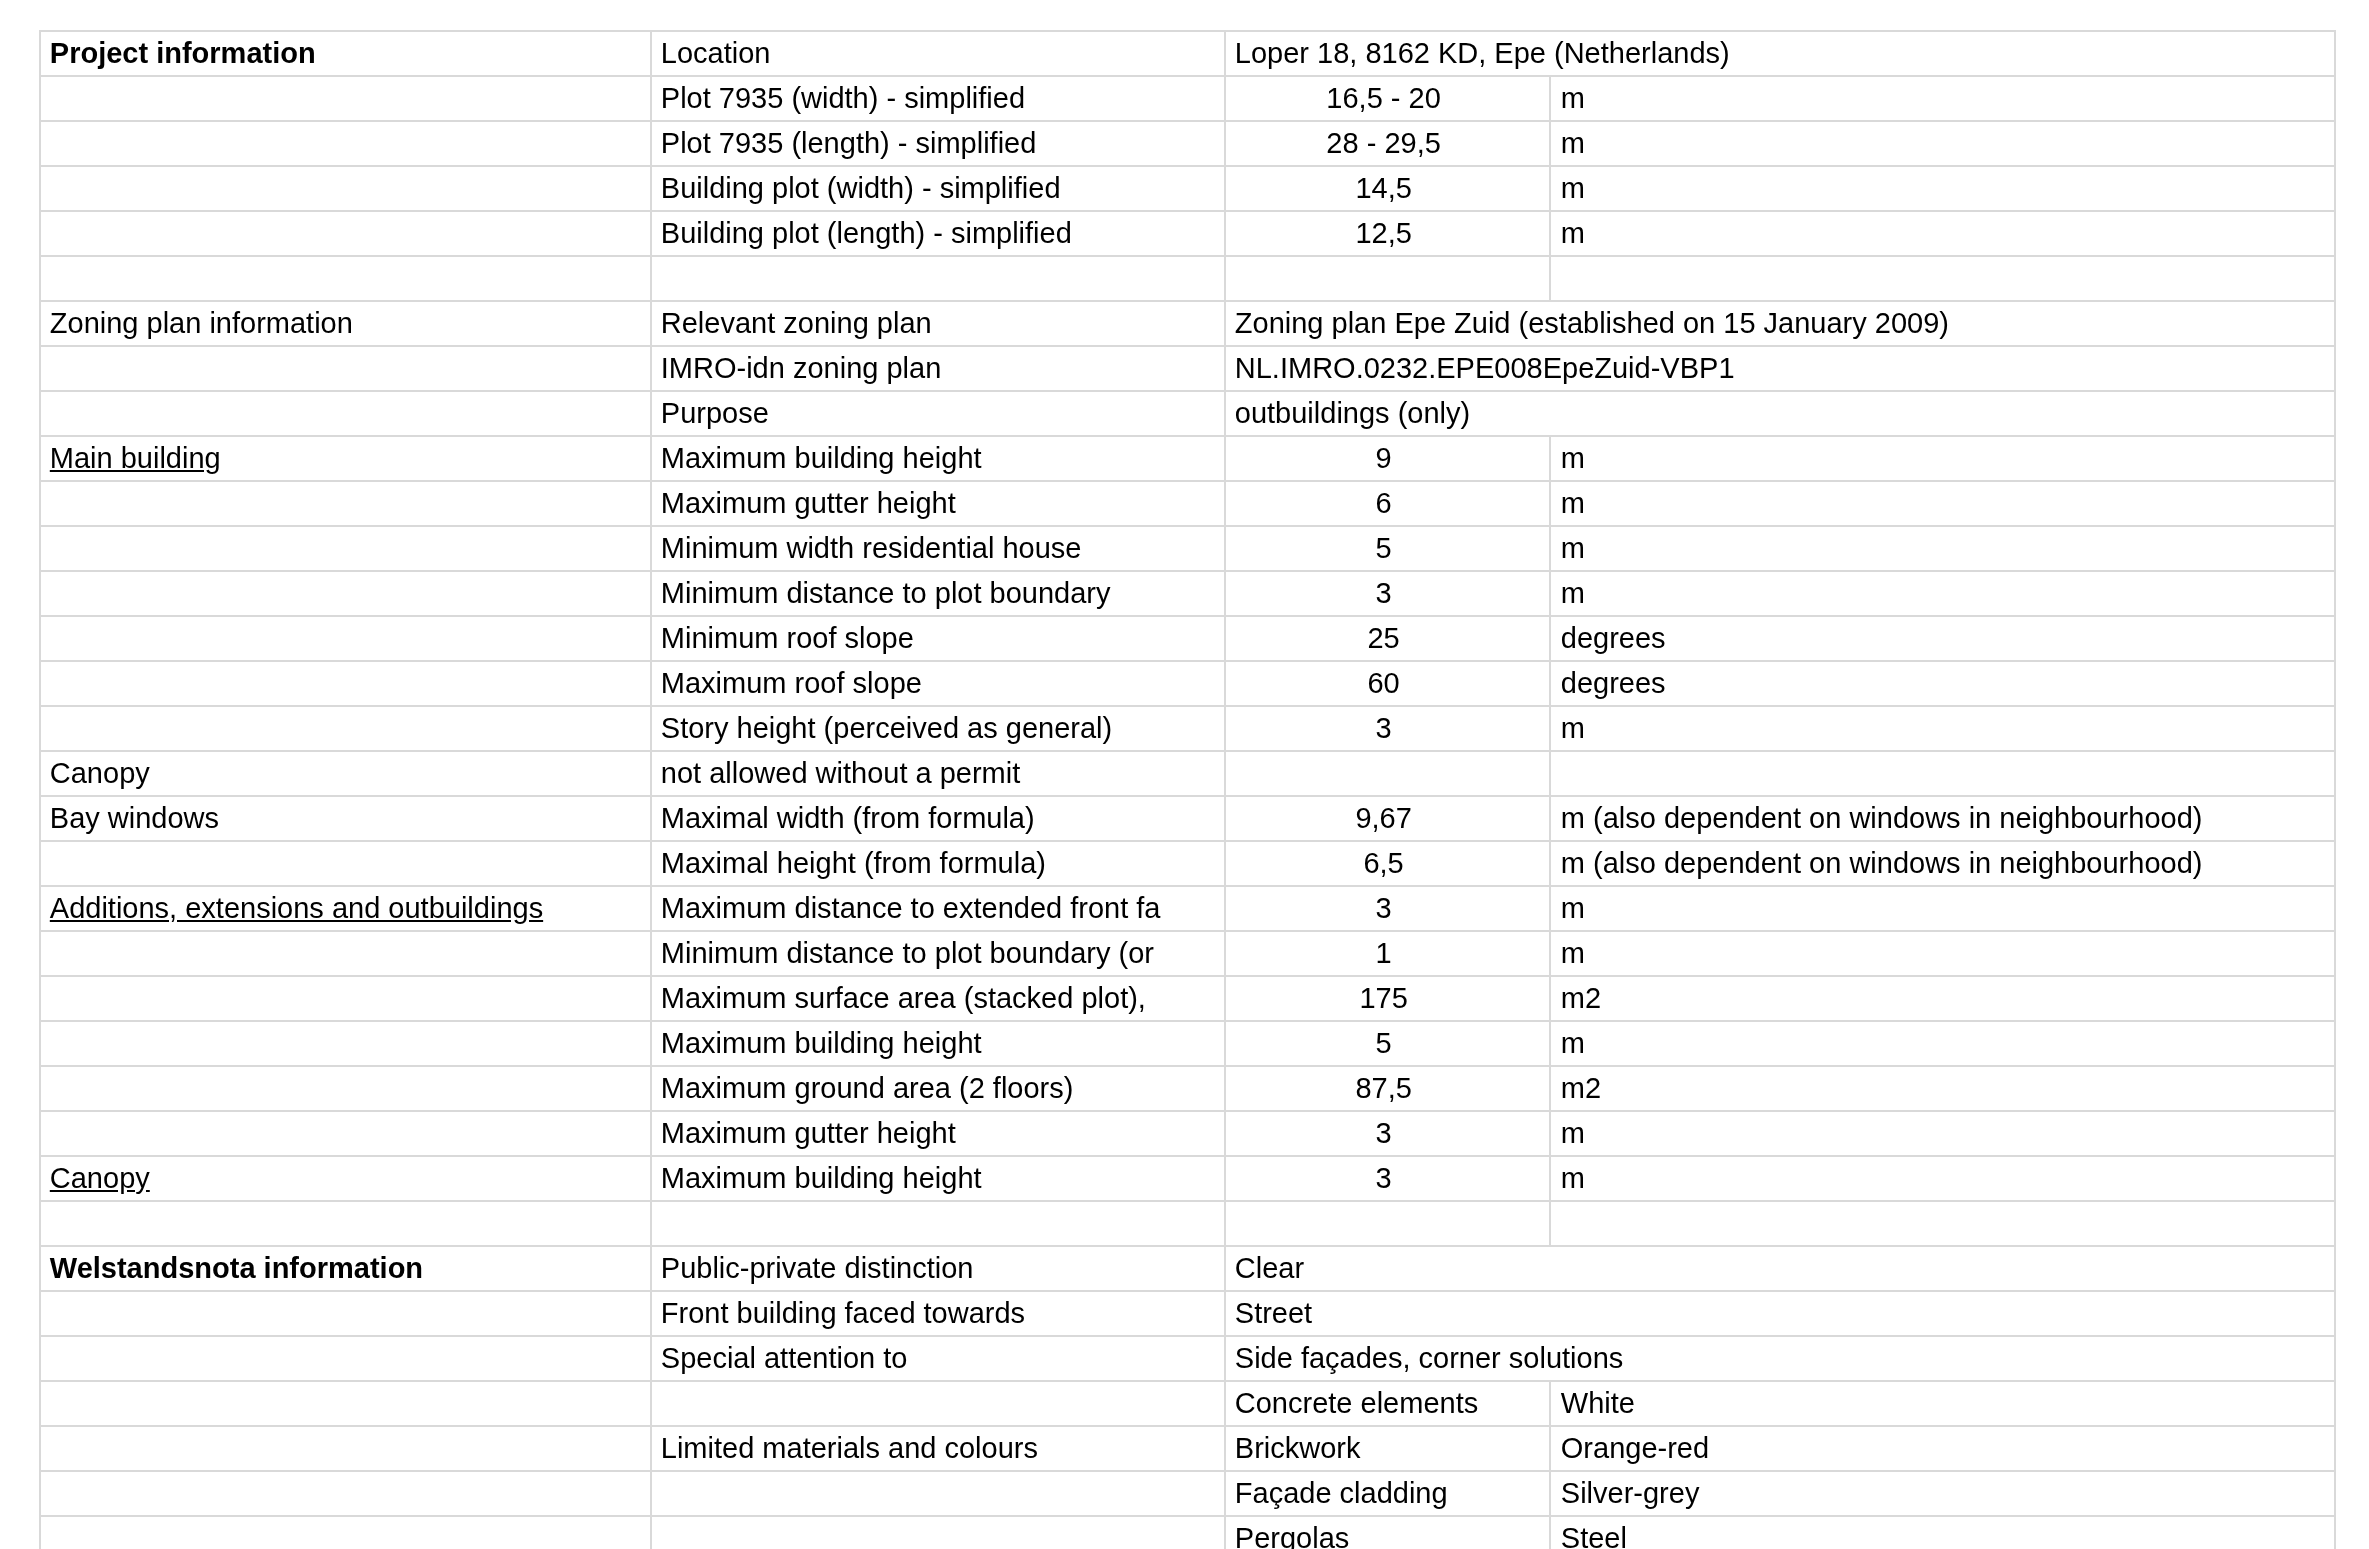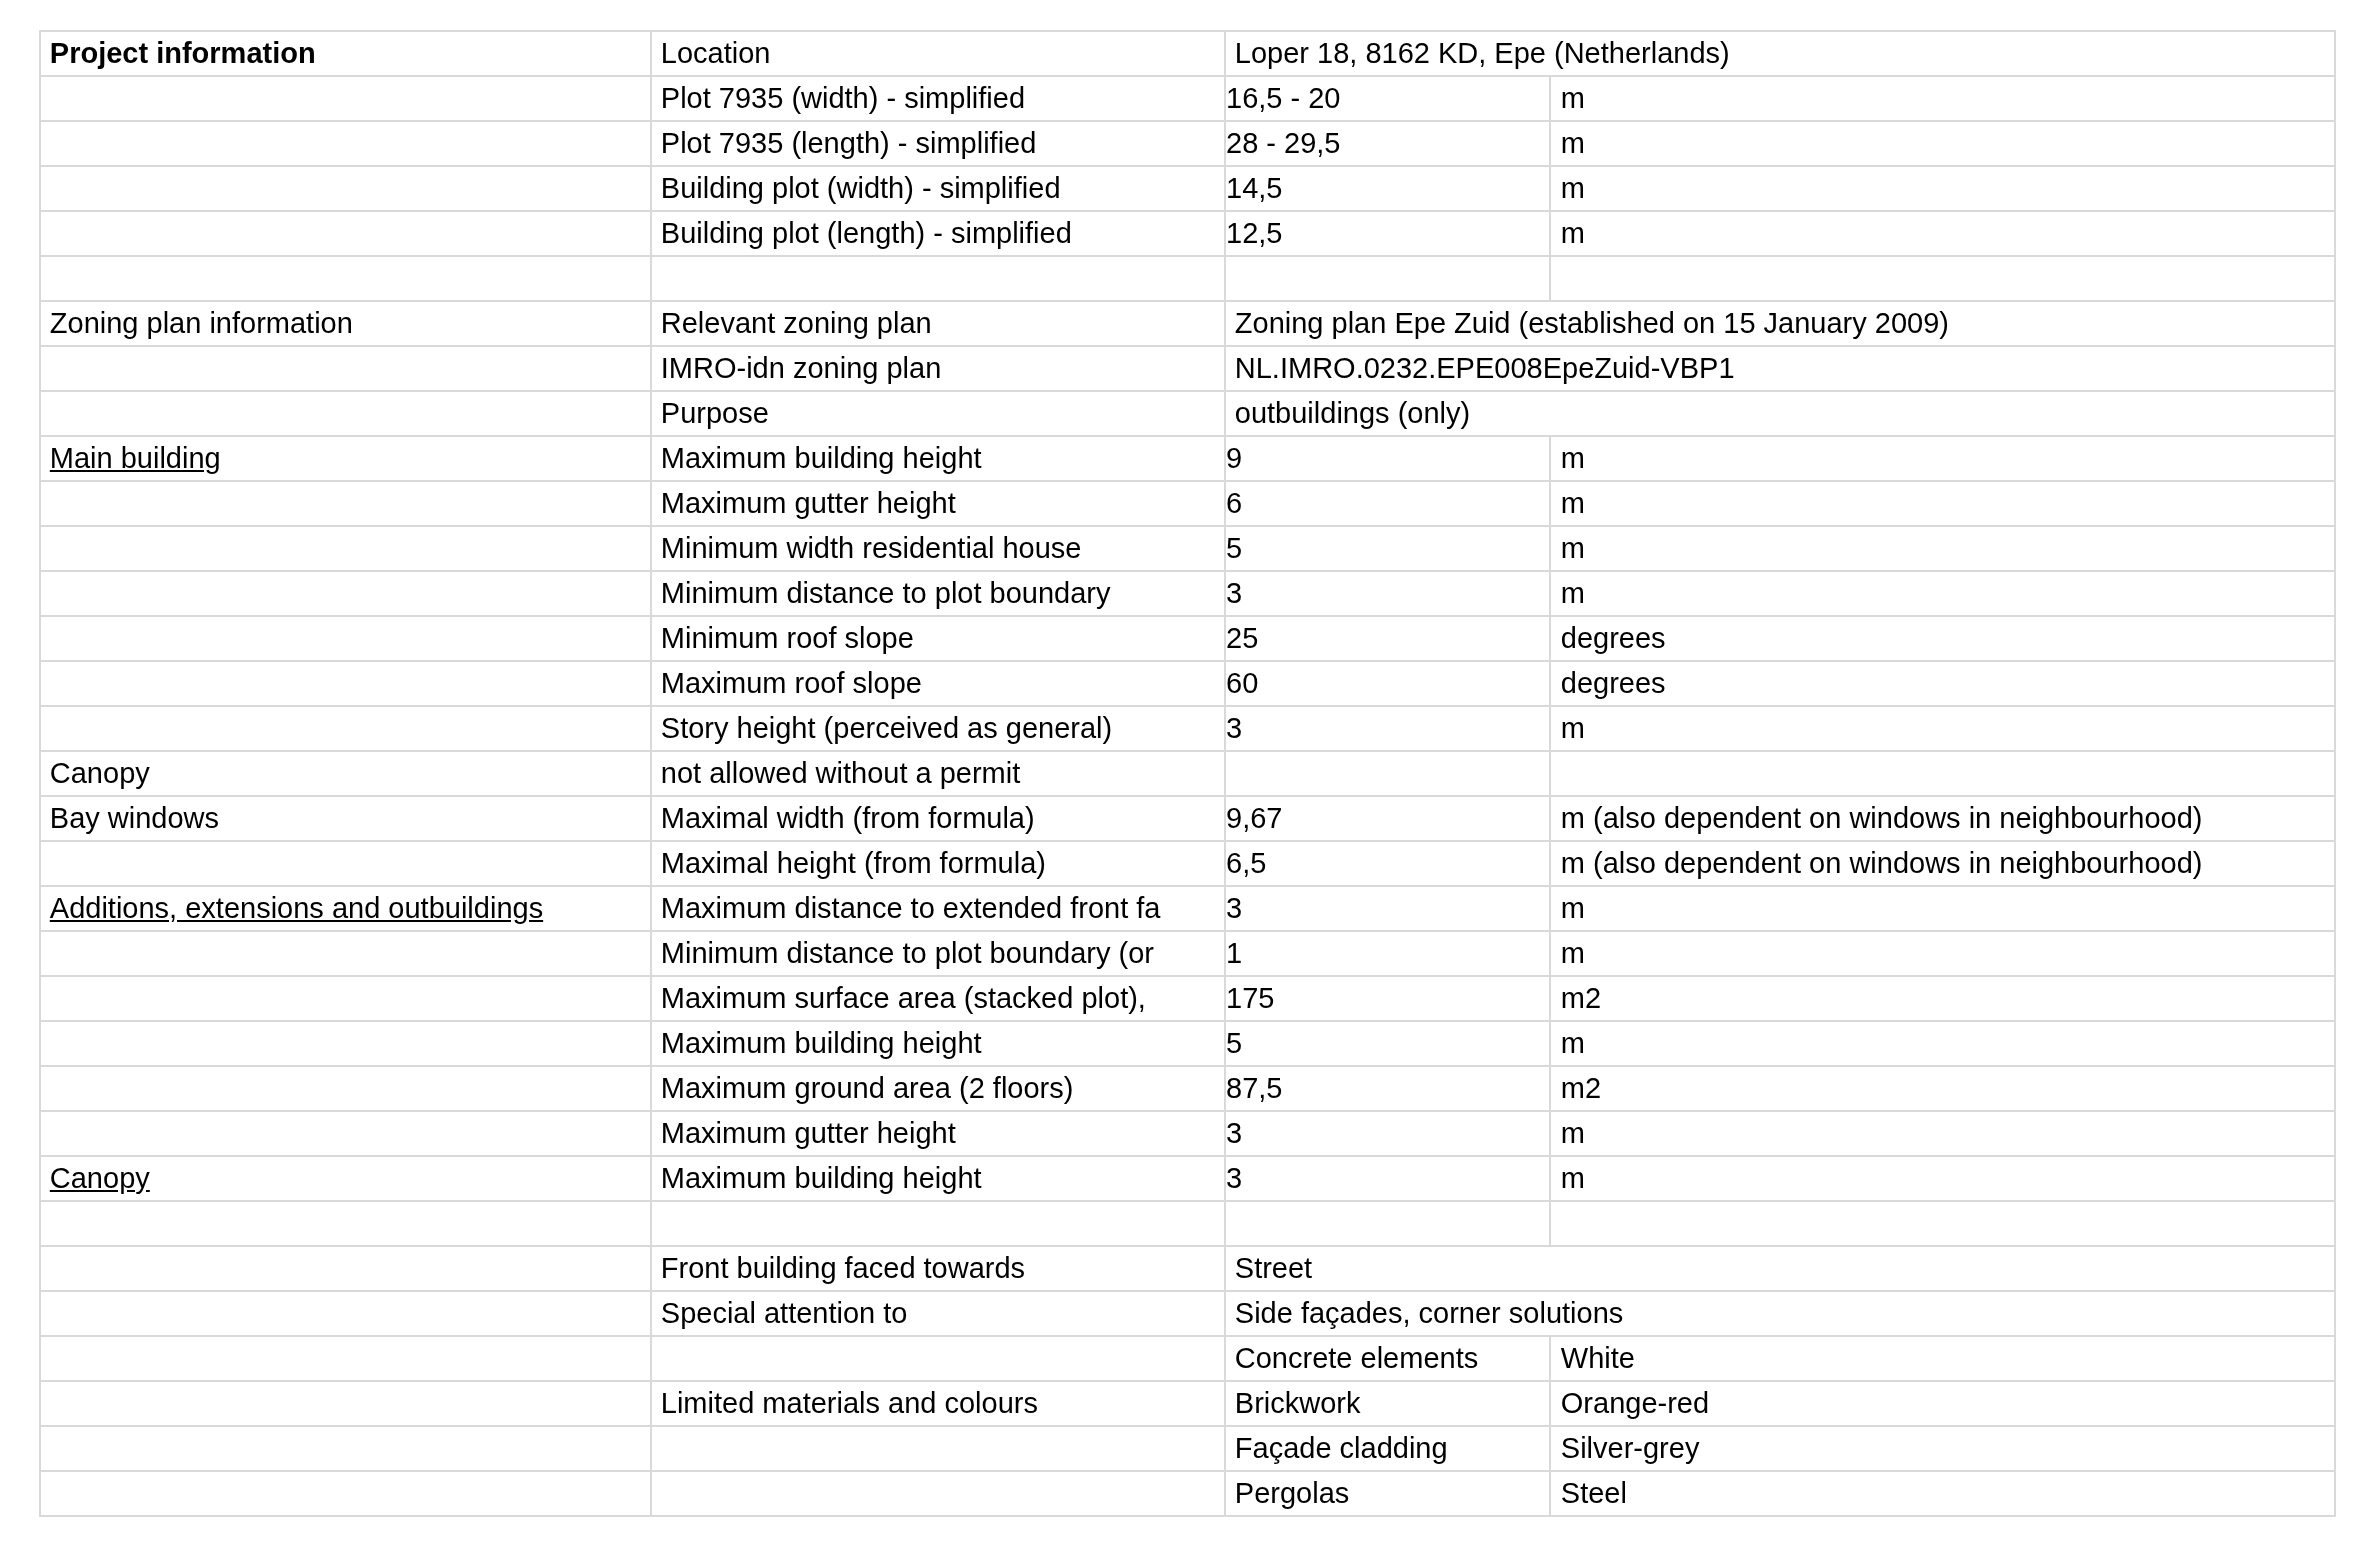--- a/index.html
+++ b/index.html
@@ -21,21 +21,21 @@
     border:2px solid #d9d9d9;
     height:43px;
     padding:0;
     font-size:29px;
     line-height:1.1;
     white-space:nowrap;
     overflow:hidden;
     vertical-align:middle;
   }
   td.cat,td.prop,td.left{text-align:left;padding-left:8.8px;padding-right:2px;}
-  td.right{text-align:left;padding-right:7.8px;padding-left:0;}
+  td.right{text-align:center;padding-right:7.8px;padding-left:0;}
   td.unit{text-align:left;padding-left:9.8px;padding-right:2px;}
   .bold{font-weight:700;border-radius:7px;}
   .underline{text-decoration:underline;}
 </style>
 </head>
 <body>
 
 <div class="sheet">
   <table>
     <colgroup>
@@ -197,20 +197,25 @@
           <td class="right">3</td>
           <td class="unit">m</td>
         </tr>
         <tr>
           <td class="cat"></td>
           <td class="prop"></td>
           <td class="right"></td>
           <td class="unit"></td>
         </tr>
         <tr>
+          <td class="cat bold">Welstandsnota information</td>
+          <td class="prop">Public-private distinction</td>
+          <td class="left" colspan="2">Clear</td>
+        </tr>
+        <tr>
           <td class="cat"></td>
           <td class="prop">Front building faced towards</td>
           <td class="left" colspan="2">Street</td>
         </tr>
         <tr>
           <td class="cat"></td>
           <td class="prop">Special attention to</td>
           <td class="left" colspan="2">Side façades, corner solutions</td>
         </tr>
         <tr>

